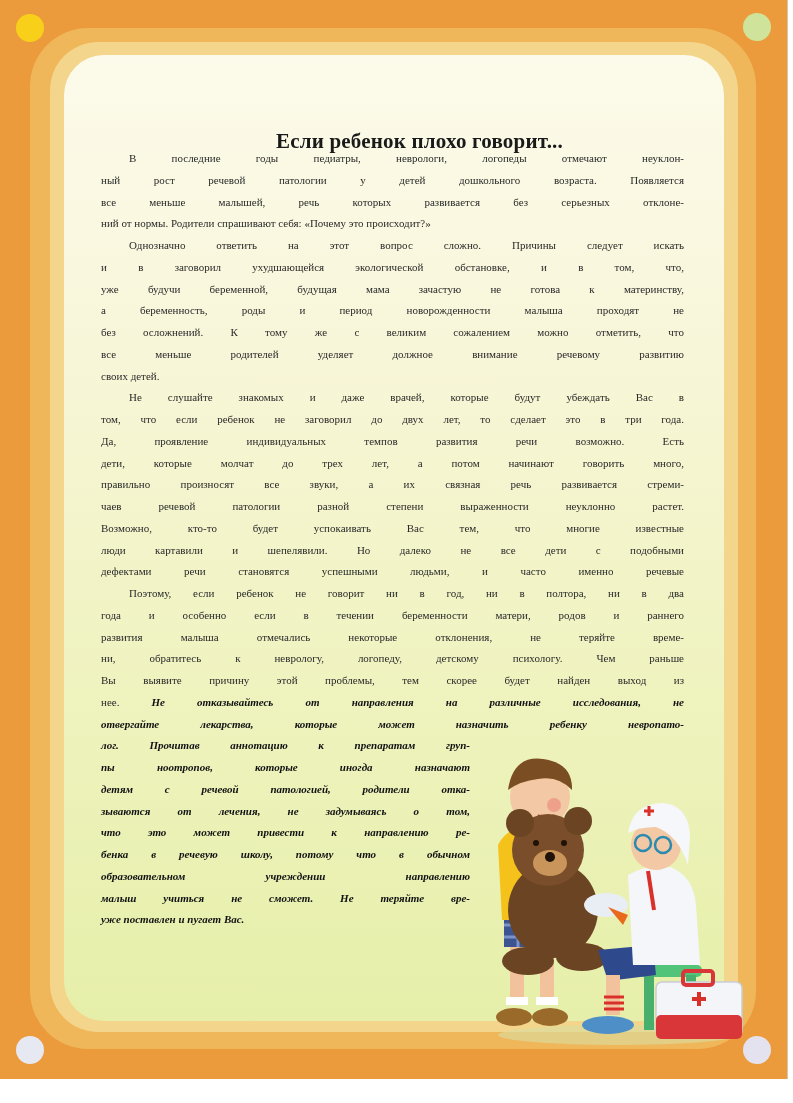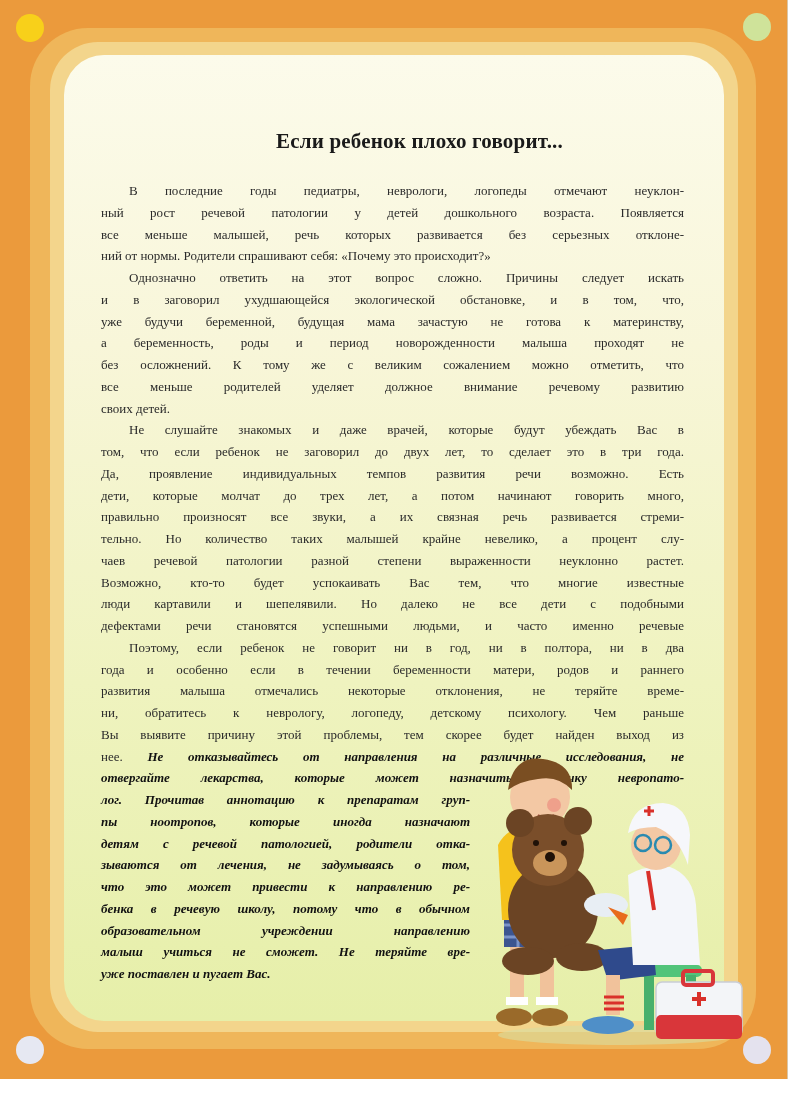--- a/index.html
+++ b/index.html
@@ -30,22 +30,22 @@
   .dot.tl { left: 16px; top: 14px; background: #f8d01a; }
   .dot.tr { left: 743px; top: 13px; background: #cfe39a; }
   .dot.bl { left: 16px; top: 1036px; background: #e6e8f2; }
   .dot.br { left: 743px; top: 1036px; background: #e4e2ee; }
 
   .title {
     position: absolute; left: 0; width: 793px; top: 129px; text-align: center;
     font-weight: bold; font-size: 21px; color: #1a1a1a; letter-spacing: 0.2px; padding-left: 23px;
   }
   .text {
-    position: absolute; left: 101px; top: 180px; width: 583px;
-    font-size: 13px; line-height: 21.75px; color: #2a2a2a;
+    position: absolute; left: 101px; top: 148px; width: 583px;
+    font-size: 11px; line-height: 21.75px; color: #2a2a2a;
   }
   .line {
     display: block; text-align: justify; text-align-last: justify;
     white-space: nowrap; overflow: visible; height: 21.75px;
   }
   .line.last { text-align-last: left; }
   .line.indent { text-indent: 28px; }
   .line.narrow { width: 369px; }
   .bi { font-weight: bold; font-style: italic; color: #111; }
 
@@ -77,21 +77,20 @@
     <span class="line ">уже будучи беременной, будущая мама зачастую не готова к материнству,</span>
     <span class="line ">а беременность, роды и период новорожденности малыша проходят не</span>
     <span class="line ">без осложнений. К тому же с великим сожалением можно отметить, что</span>
     <span class="line ">все меньше родителей уделяет должное внимание речевому развитию</span>
     <span class="line  last">своих детей.</span>
     <span class="line  indent">Не слушайте знакомых и даже врачей, которые будут убеждать Вас в</span>
     <span class="line ">том, что если ребенок не заговорил до двух лет, то сделает это в три года.</span>
     <span class="line ">Да, проявление индивидуальных темпов развития речи возможно. Есть</span>
     <span class="line ">дети, которые молчат до трех лет, а потом начинают говорить много,</span>
     <span class="line ">правильно произносят все звуки, а их связная речь развивается стреми-</span>
-    <span class="line ">тельно. Но количество таких малышей крайне невелико, а процент слу-</span>
     <span class="line ">чаев речевой патологии разной степени выраженности неуклонно растет.</span>
     <span class="line ">Возможно, кто-то будет успокаивать Вас тем, что многие известные</span>
     <span class="line ">люди картавили и шепелявили. Но далеко не все дети с подобными</span>
     <span class="line ">дефектами речи становятся успешными людьми, и часто именно речевые</span>
     <span class="line  indent">Поэтому, если ребенок не говорит ни в год, ни в полтора, ни в два</span>
     <span class="line ">года и особенно если в течении беременности матери, родов и раннего</span>
     <span class="line ">развития малыша отмечались некоторые отклонения, не теряйте време-</span>
     <span class="line ">ни, обратитесь к неврологу, логопеду, детскому психологу. Чем раньше</span>
     <span class="line ">Вы выявите причину этой проблемы, тем скорее будет найден выход из</span>
     <span class="line "><span>нее. </span><span class="bi">Не отказывайтесь от направления на различные исследования, не</span></span>

